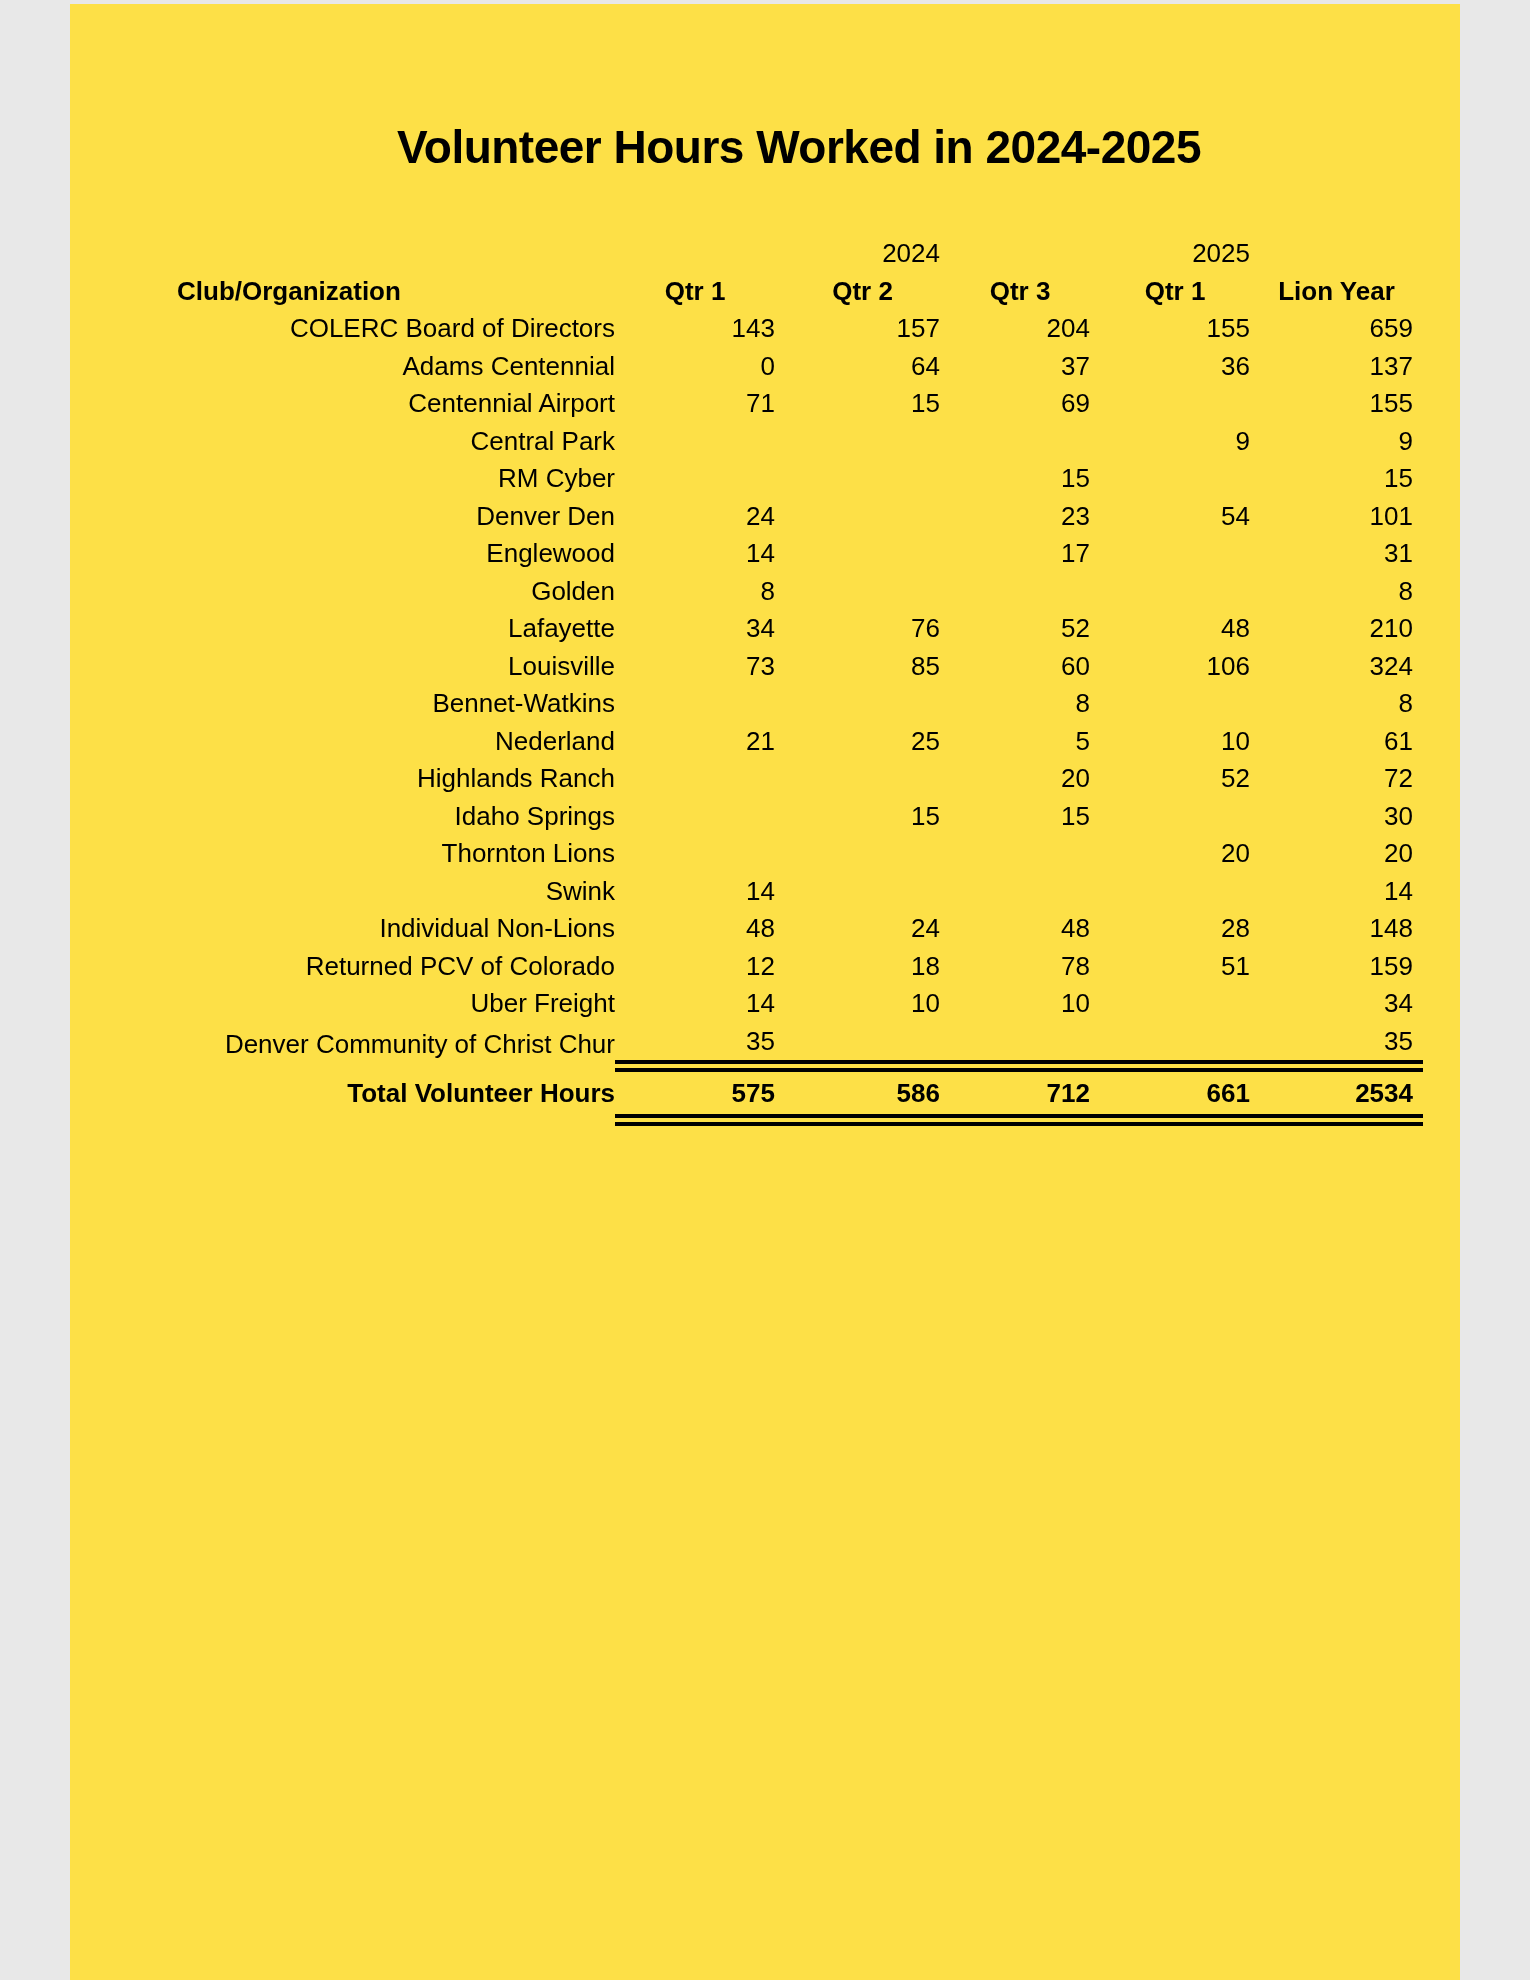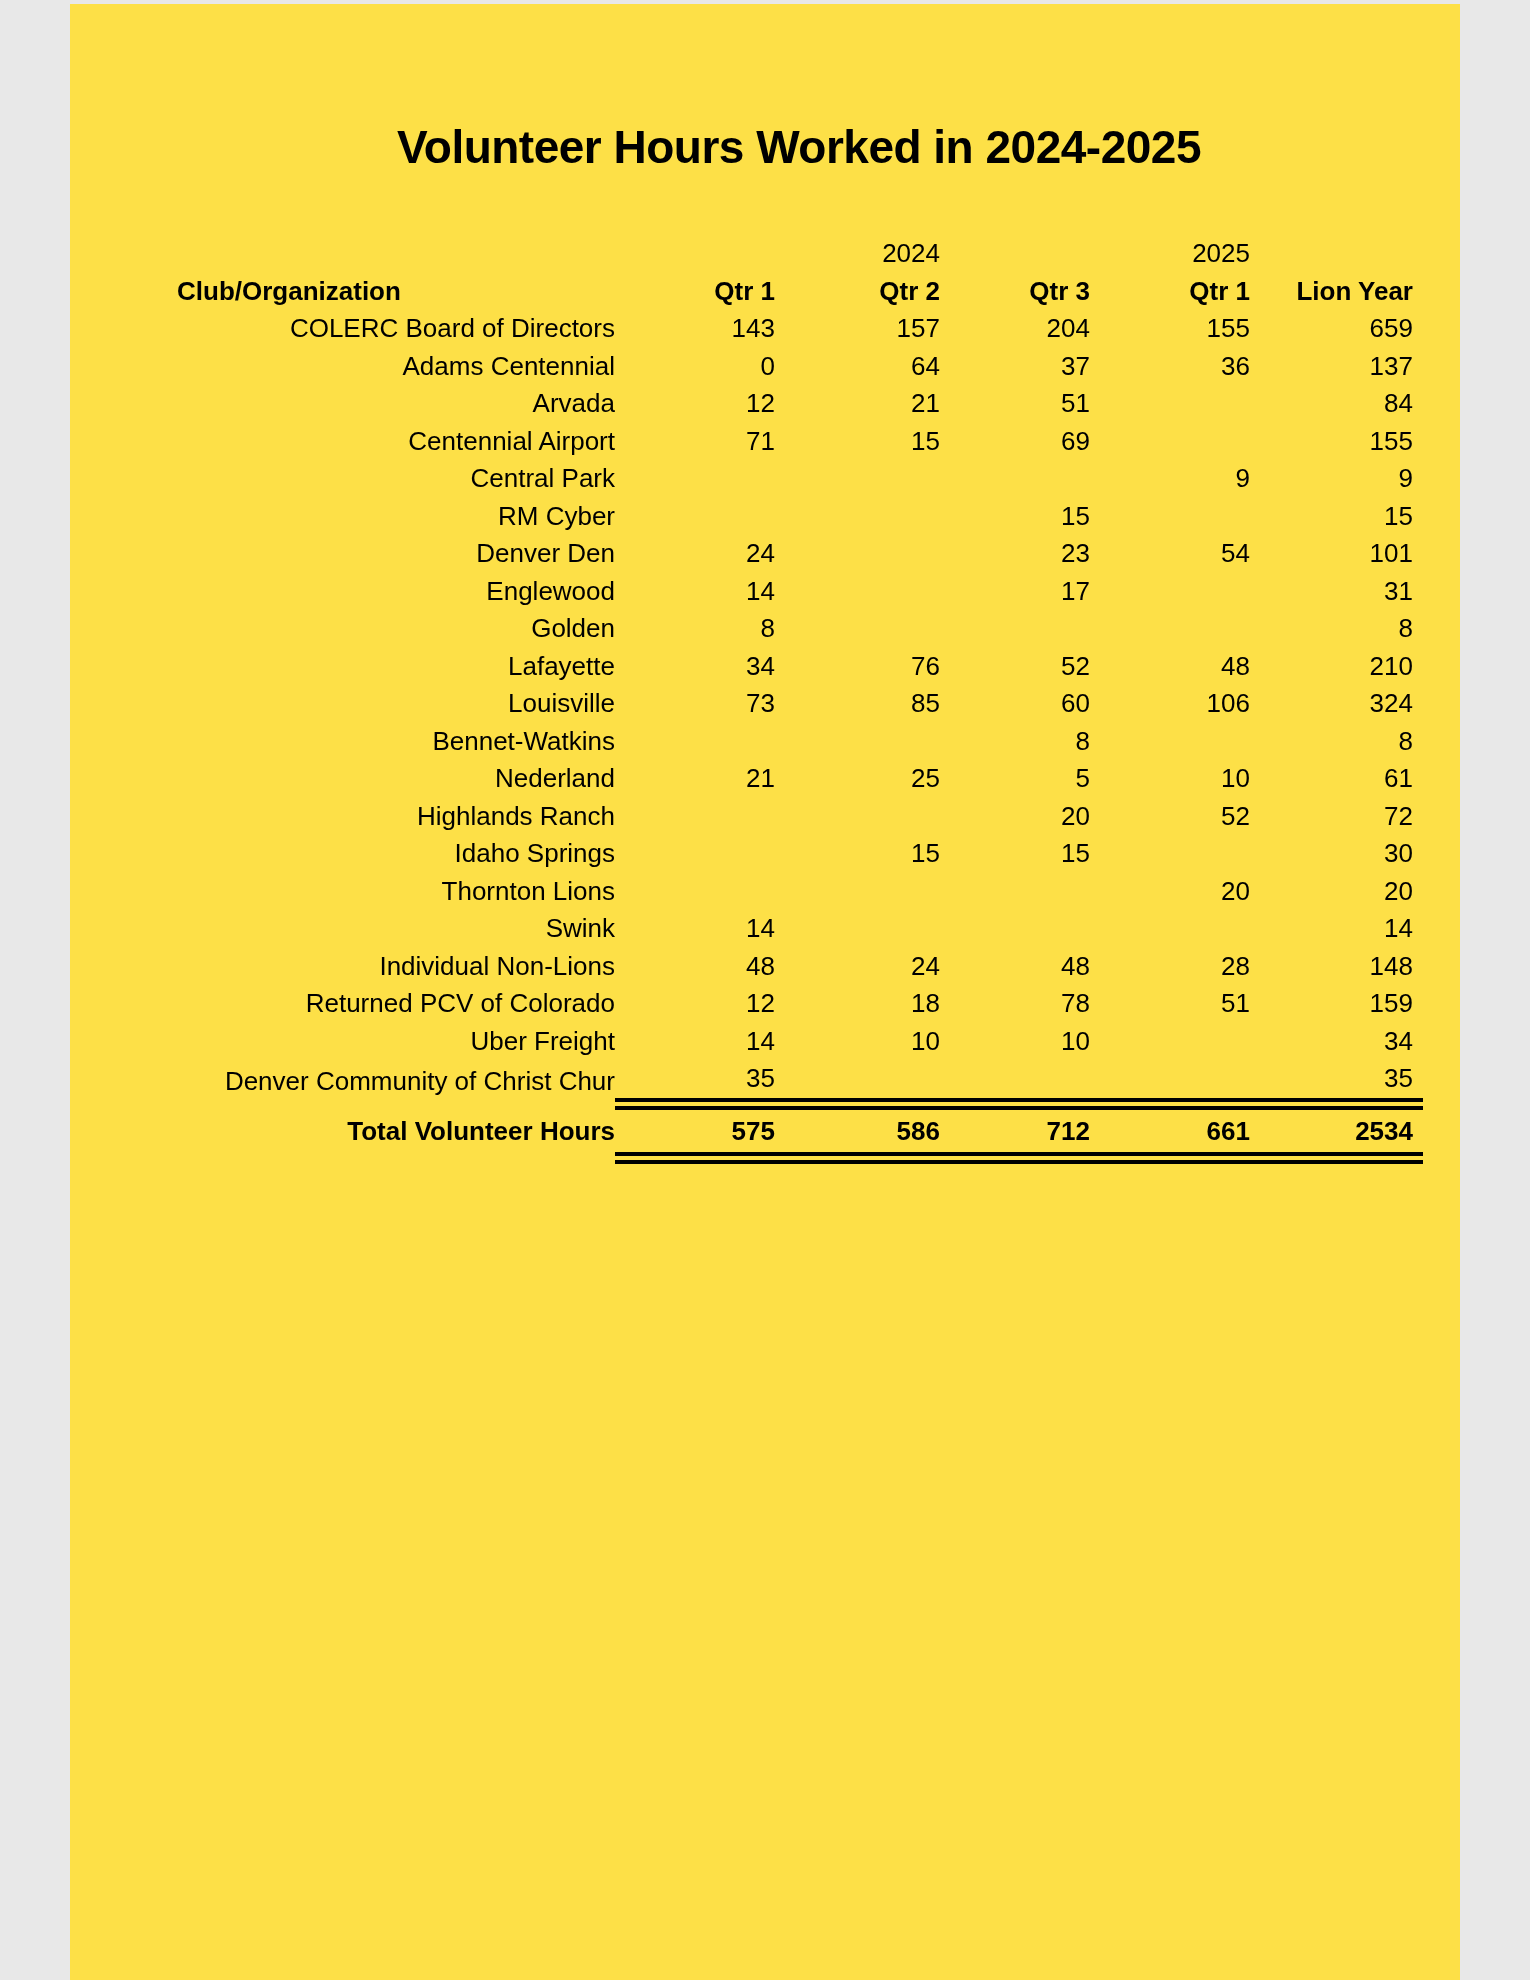--- a/index.html
+++ b/index.html
@@ -33,21 +33,21 @@
     font-size: 26px;
     font-weight: 400;
     height: 37.5px;
     line-height: 37.5px;
     padding: 0 10px 0 0;
     white-space: nowrap;
     overflow: hidden;
     text-align: right;
     vertical-align: middle;
   }
-  .vh-table th { font-weight: 700; text-align: right; }
+  .vh-table th { font-weight: 700; text-align: center; }
   .name-cell { text-align: left; padding-left: 2px !important; padding-right: 0 !important; }
   th.name-cell { text-align: left !important; }
   .year-cell { font-weight: 700; text-align: center; }
   .num { text-align: right; }
   .total-row td { font-weight: 700; height: 42px; line-height: 42px; }
   .total-row td.num {
     border-top: 12px double #000;
     border-bottom: 12px double #000;
     text-align: right;
   }
@@ -96,28 +96,20 @@
 
   <tr class="data-row">
     <td class="name-cell">Adams Centennial</td>
     <td class="num">0</td>
     <td class="num">64</td>
     <td class="num">37</td>
     <td class="num">36</td>
     <td class="num">137</td>
   </tr>
 
-  <tr class="data-row">
-    <td class="name-cell">Arvada</td>
-    <td class="num">12</td>
-    <td class="num">21</td>
-    <td class="num">51</td>
-    <td class="num"></td>
-    <td class="num">84</td>
-  </tr>
 
   <tr class="data-row">
     <td class="name-cell">Centennial Airport</td>
     <td class="num">71</td>
     <td class="num">15</td>
     <td class="num">69</td>
     <td class="num"></td>
     <td class="num">155</td>
   </tr>
 

